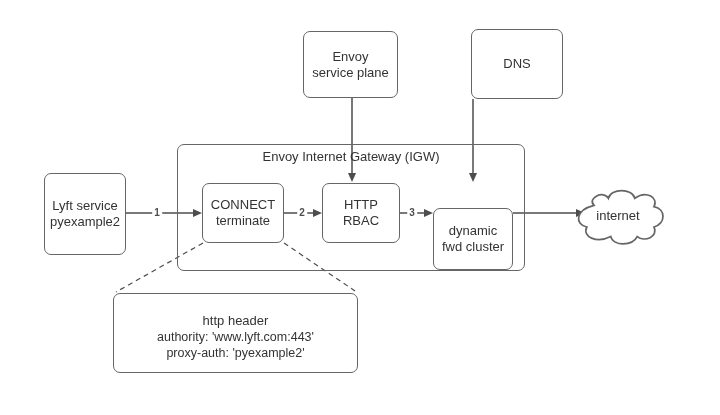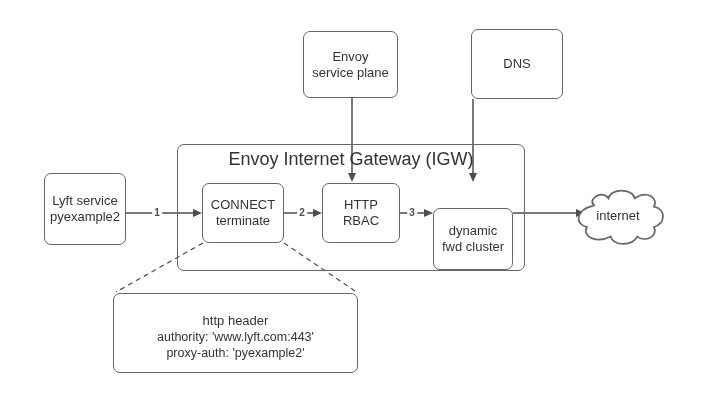--- a/index.html
+++ b/index.html
@@ -43,21 +43,21 @@
     background: transparent;
     border: 1.5px solid var(--border, #666666);
     border-radius: 7px;
   }
   .container-title {
     position: absolute;
     top: 4px;
     left: 0;
     width: 100%;
     text-align: center;
-    font-size: 18px;
+    font-size: 13px;
   }
   .annotation-box {
     position: absolute;
     box-sizing: border-box;
     background: #ffffff;
     border: 1.5px solid var(--border, #666666);
     border-radius: 7px;
     text-align: center;
     font-size: 12.5px;
   }
@@ -123,21 +123,21 @@
     <line x1="473" y1="99" x2="473" y2="173" stroke="#4d4d4d" stroke-width="1.5" marker-end="url(#arrowhead)"></line>
 
     <line x1="203" y1="243" x2="116" y2="292" stroke="#4d4d4d" stroke-width="1.2" stroke-dasharray="5 4"></line>
     <line x1="284" y1="243" x2="355" y2="291" stroke="#4d4d4d" stroke-width="1.2" stroke-dasharray="5 4"></line>
   </svg>
 
   <div class="container-box" style="left:177px; top:144px; width:348px; height:127px;">
     <div class="container-title">Envoy Internet  Gateway (IGW)</div>
   </div>
 
-  <div class="box" style="left:44px; top:173px; width:82px; height:72px;">
+  <div class="box" style="left:44px; top:173px; width:82px; height:82px;">
     <span>Lyft service
 pyexample2</span>
   </div>
 
   <div class="box" style="left:303px; top:31px; width:95px; height:67px;">
     <span>Envoy
 service plane</span>
   </div>
 
   <div class="box" style="left:427px; top:29px; width:92px; height:70px;margin-left:44px;">

